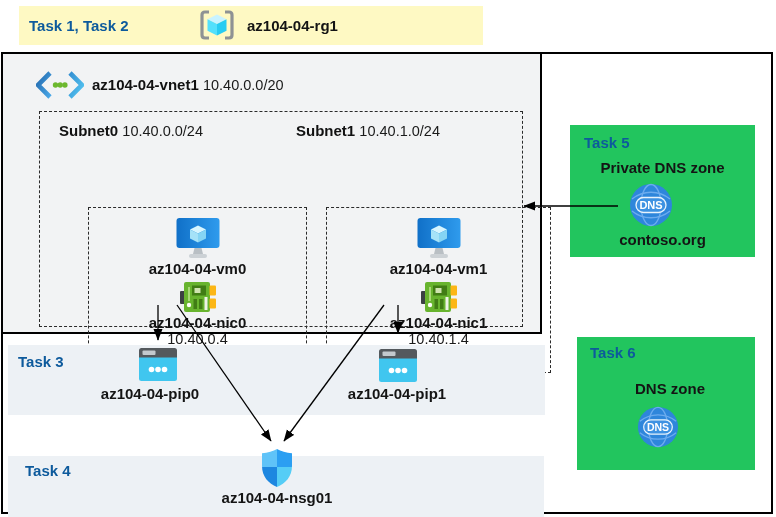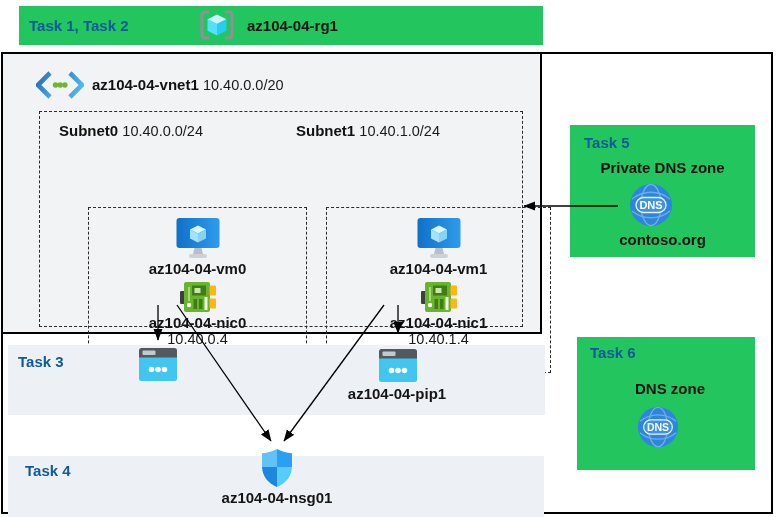--- a/index.html
+++ b/index.html
@@ -6,21 +6,21 @@
   html,body { background:#fff; }
   body { font-family:"Liberation Sans", sans-serif; color:#111; }
   #canvas { position:relative; width:776px; height:517px; background:#fff; overflow:hidden; }
   .abs { position:absolute; }
   .b { font-weight:bold; }
   .blue { color:#0d5a9c; font-weight:bold; font-size:15px; }
   .lbl { font-size:15px; font-weight:bold; color:#141414; white-space:nowrap; }
   .reg { font-size:14.5px; font-weight:normal; color:#1a1a1a; }
   .center { text-align:center; }
 
-  #topband { left:19px; top:6px; width:524px; height:39px; background:#22c55e; }
+  #topband { left:19px; top:6px; width:464px; height:39px; background:#fef9c3; }
   #frame   { left:1px;  top:52px; width:772px; height:462px; border:2px solid #000; background:#fff; }
   #vnetbox { left:1px;  top:52px; width:541px; height:282px; border:2px solid #000; background:#f2f3f4; }
 
   .dashed { border:1px dashed #2a2a2a; }
   #subnets-container { left:36px; top:57px; width:484px; height:216px; } 
   .subnetbox { top:95px; height:166px; display:flex; flex-direction:column; align-items:center; }
   #subnet0-box { left:48px; width:219px; }
   #subnet1-box { left:286px; width:225px; }
   .subnetbox .vm-icon  { margin-top:10px; }
   .subnetbox .vm-name  { }
@@ -169,20 +169,21 @@
     <div class="abs blue" style="left:10px; top:8px;">Task 3</div>
   </div>
   <svg class="abs" style="left:139px; top:348px;" width="38" height="33" viewBox="0 0 38 33">
     <rect x="0" y="1.5" width="38" height="31.5" rx="2.5" fill="#40c6ef"></rect>
     <path d="M2.5,0 H35.5 Q38,0 38,2.5 V9.5 H0 V2.5 Q0,0 2.5,0 Z" fill="#54595d"></path>
     <rect x="3.5" y="2.5" width="13" height="4.5" rx="1" fill="#c3c9cd"></rect>
     <circle cx="12.5" cy="21.5" r="2.8" fill="#fff"></circle>
     <circle cx="19" cy="21.5" r="2.8" fill="#fff"></circle>
     <circle cx="25.5" cy="21.5" r="2.8" fill="#fff"></circle>
   </svg>
+  <div class="abs lbl center" style="left:70px; top:385px; width:160px;">az104-04-pip0</div>
   <svg class="abs" style="left:379px; top:349px;" width="38" height="33" viewBox="0 0 38 33">
     <rect x="0" y="1.5" width="38" height="31.5" rx="2.5" fill="#40c6ef"></rect>
     <path d="M2.5,0 H35.5 Q38,0 38,2.5 V9.5 H0 V2.5 Q0,0 2.5,0 Z" fill="#54595d"></path>
     <rect x="3.5" y="2.5" width="13" height="4.5" rx="1" fill="#c3c9cd"></rect>
     <circle cx="12.5" cy="21.5" r="2.8" fill="#fff"></circle>
     <circle cx="19" cy="21.5" r="2.8" fill="#fff"></circle>
     <circle cx="25.5" cy="21.5" r="2.8" fill="#fff"></circle>
   </svg>
   <div class="abs lbl center" style="left:317px; top:385px; width:160px;">az104-04-pip1</div>
 

